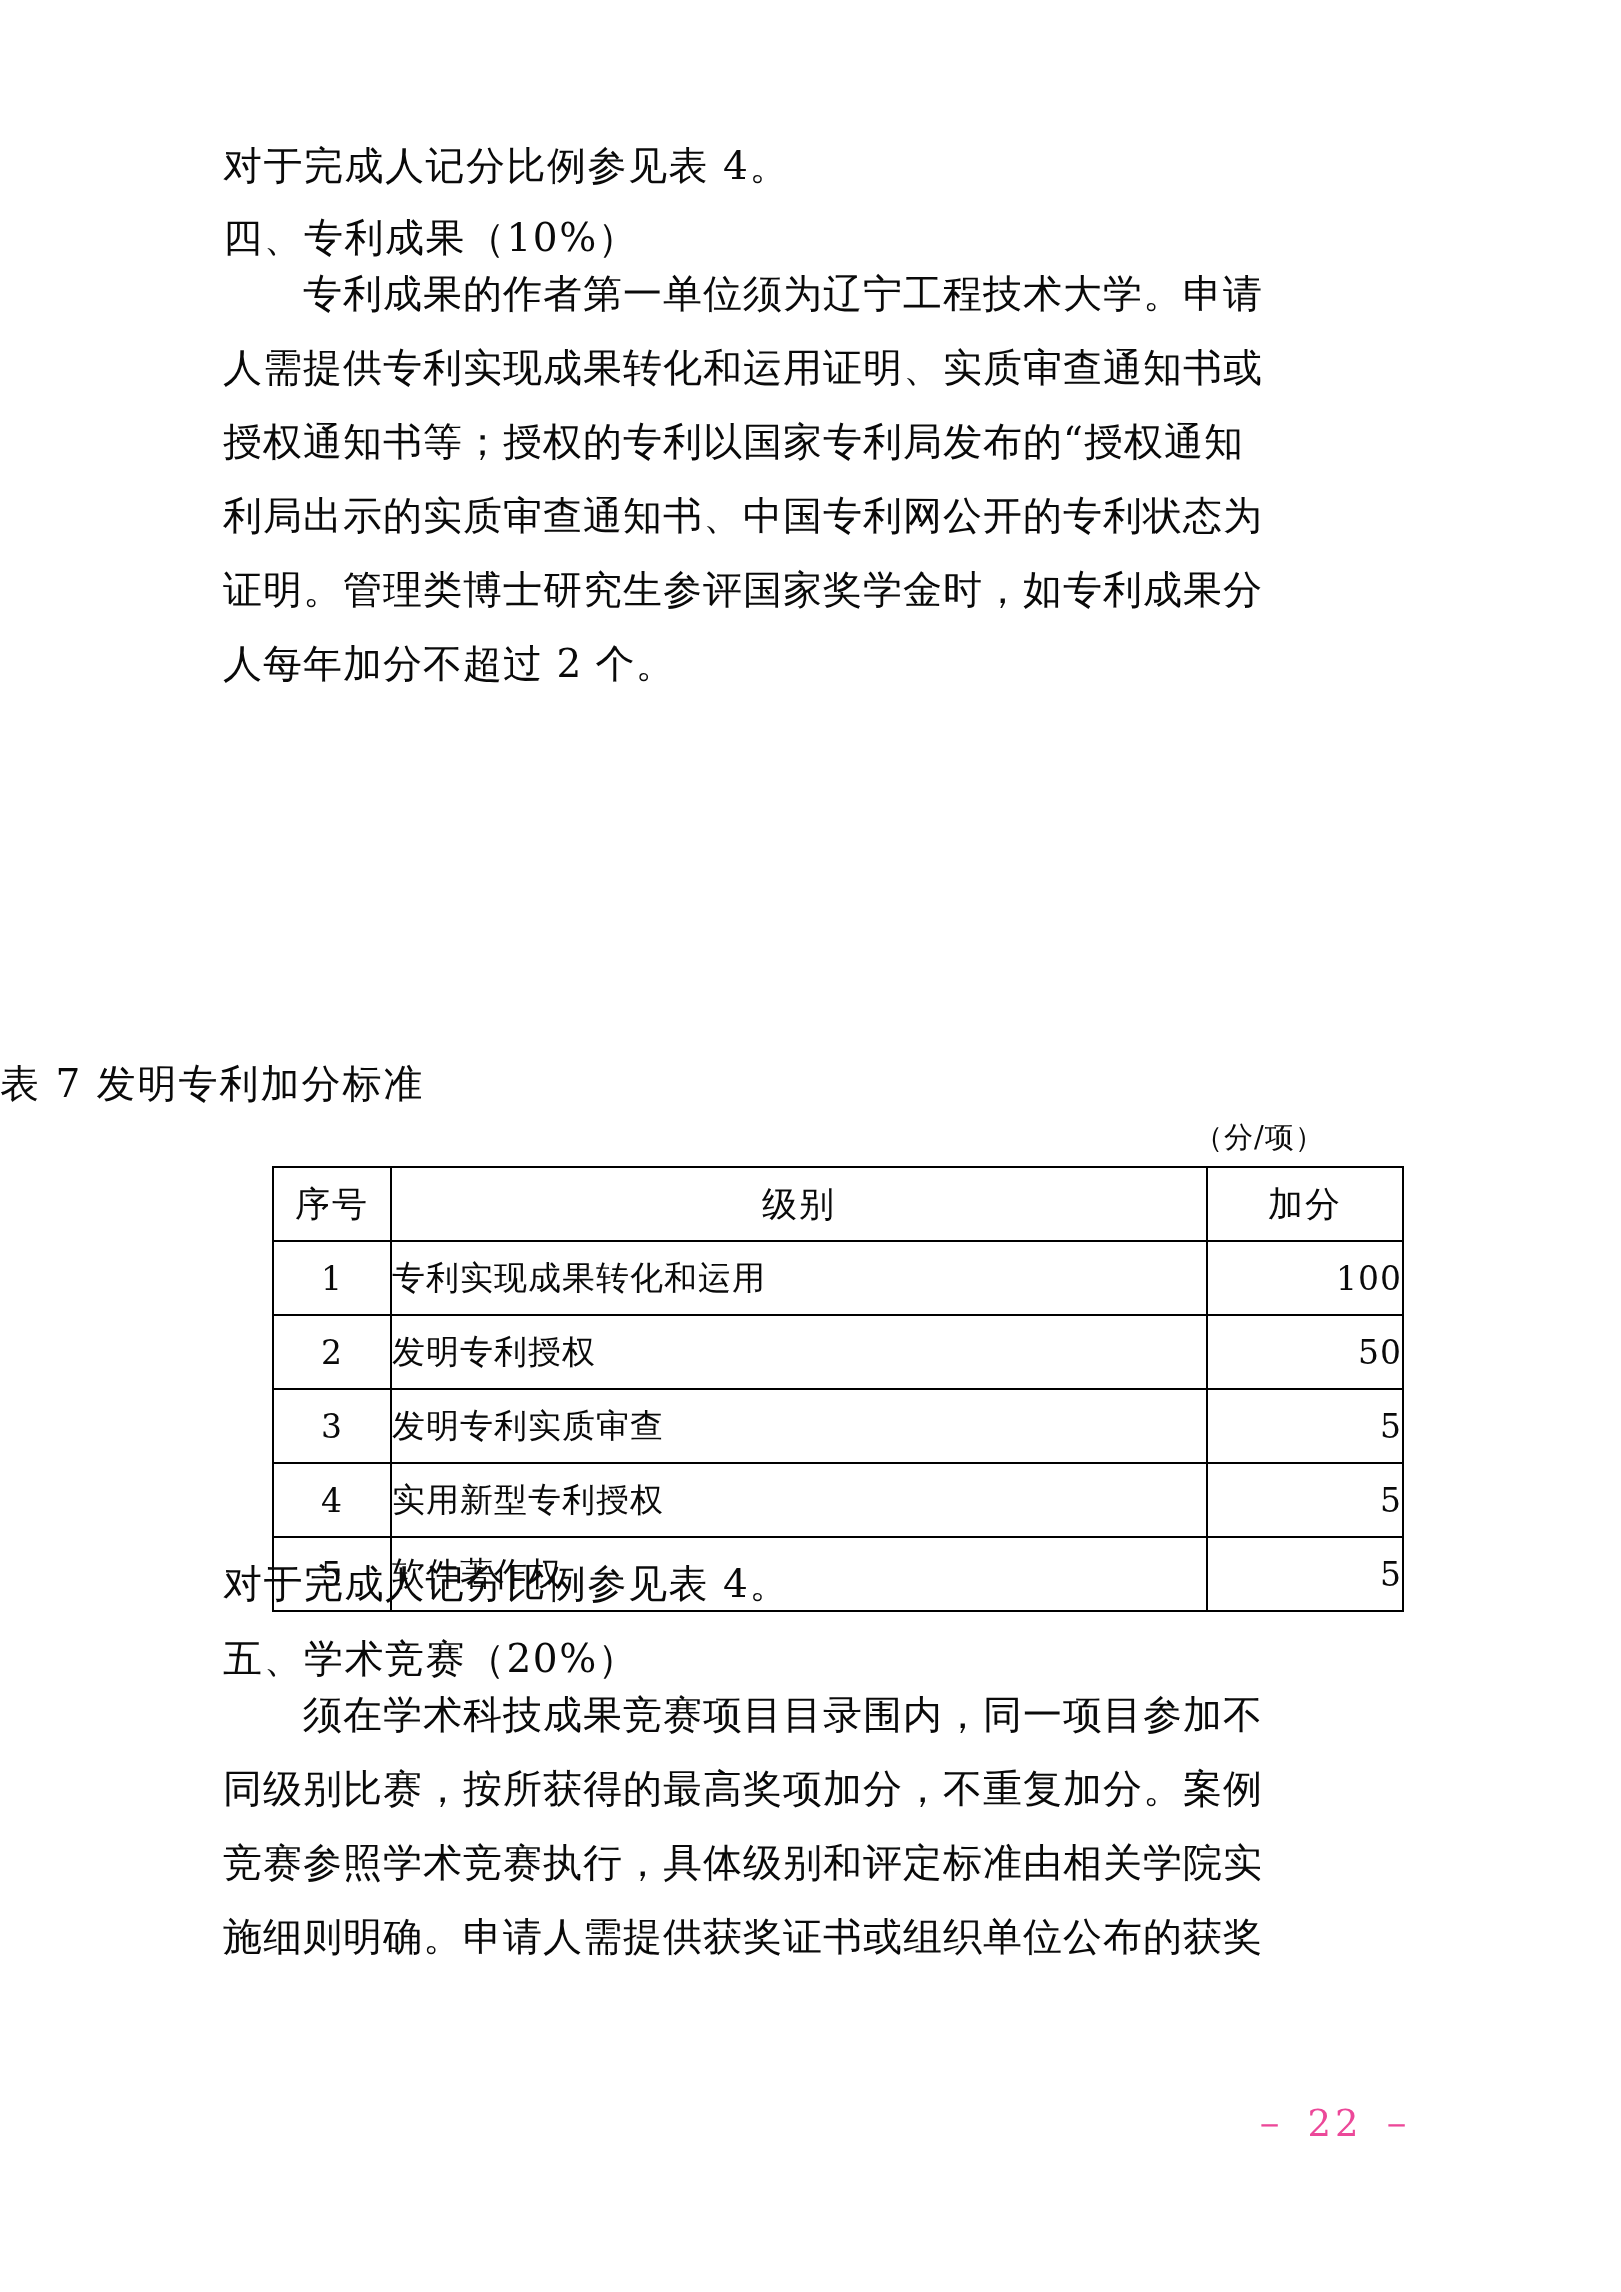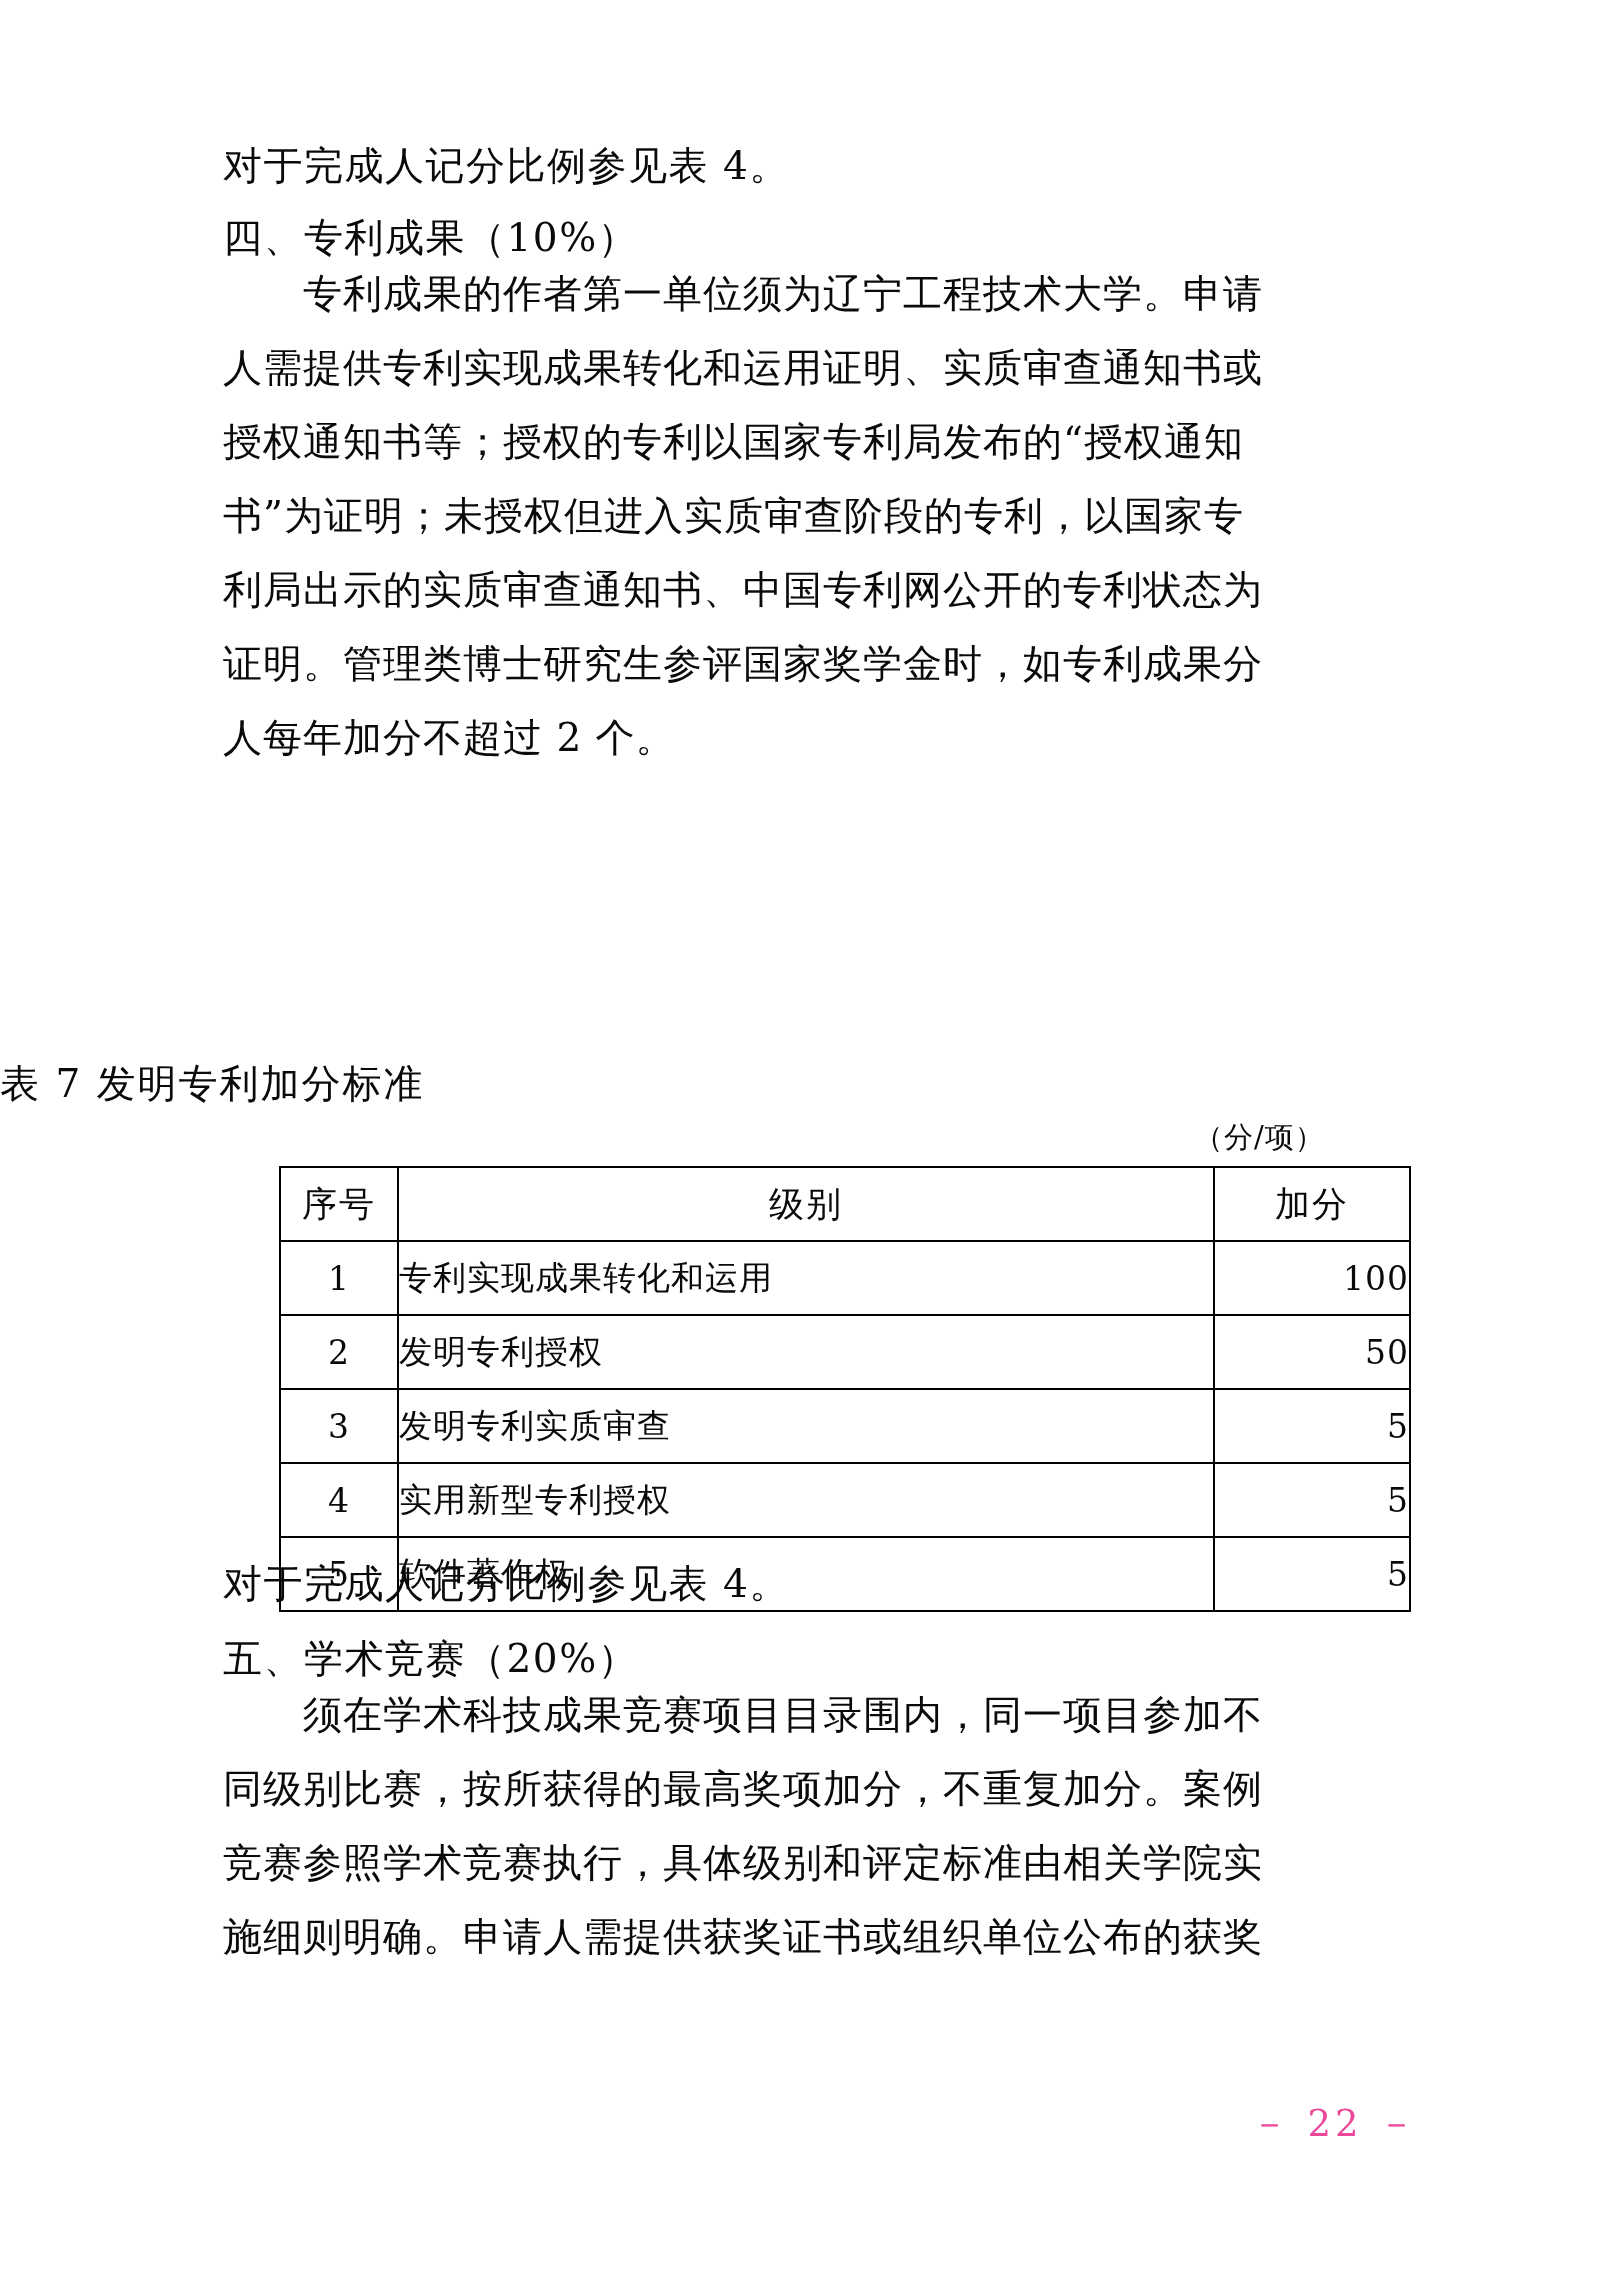--- a/index.html
+++ b/index.html
@@ -102,31 +102,30 @@
 <div id="page">
 
   <div class="para" style="left:223px; top:129px;">对于完成人记分比例参见表 4。</div>
 
   <div class="para" style="left:223px; top:201px;">四、专利成果（10%）</div>
 
   <div class="body-col" style="top:257px;">
     <div class="line indent2">专利成果的作者第一单位须为辽宁工程技术大学。申请</div>
     <div class="line">人需提供专利实现成果转化和运用证明、实质审查通知书或</div>
     <div class="line">授权通知书等；授权的专利以国家专利局发布的“授权通知</div>
-    <div class="line">书”为证明；未授权但进入实质审查阶段的专利，以国家专</div>
     <div class="line">利局出示的实质审查通知书、中国专利网公开的专利状态为</div>
     <div class="line">证明。管理类博士研究生参评国家奖学金时，如专利成果分</div>
     <div class="line">人每年加分不超过 2 个。</div>
   </div>
 
   <div class="tbl-caption" style="top:1057px;">表 7  发明专利加分标准</div>
 
   <div class="tbl-unit" style="left:1194px; top:1118px;">（分/项）</div>
 
-  <table class="grid" style="left:279px; top:1166px;padding-left:29px;">
+  <table class="grid" style="left:272px; top:1166px;padding-left:29px;">
     <thead>
       <tr>
         <th class="c-idx">序号</th>
         <th class="th-name">级别</th>
         <th class="c-score">加分</th>
       </tr>
     </thead>
     <tbody>
       <tr>
         <td class="c-idx">1</td>

